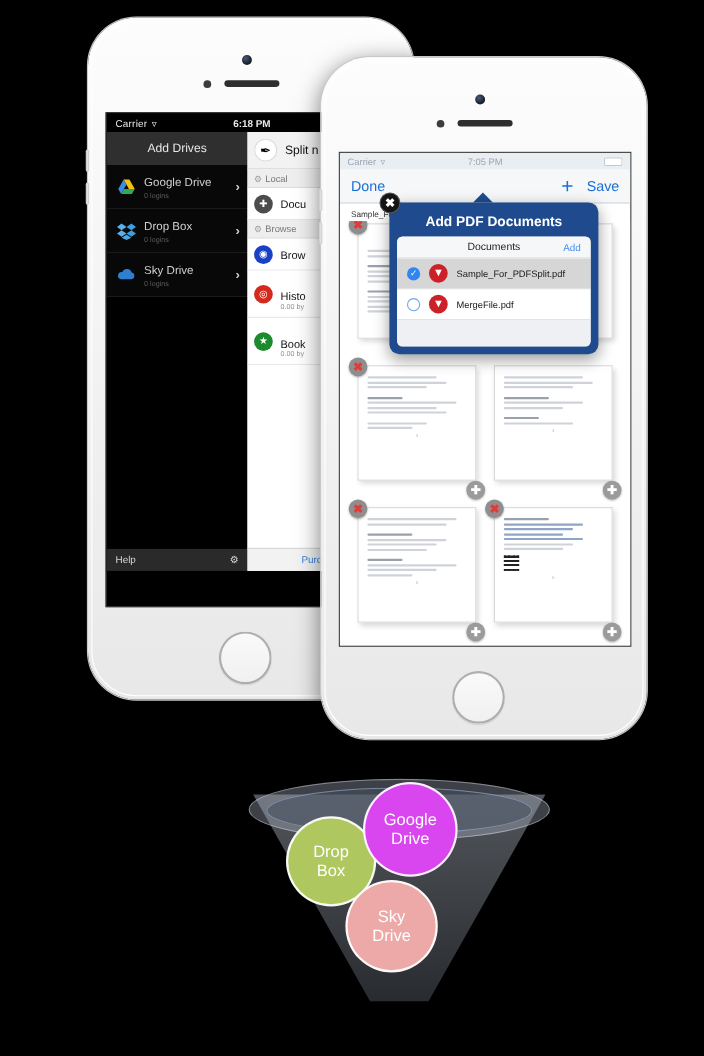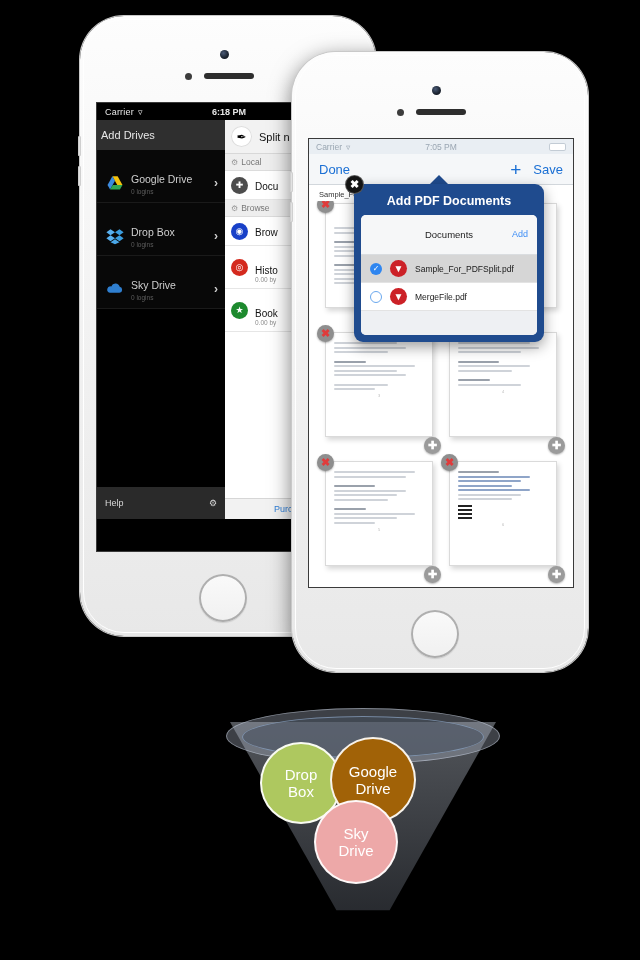--- a/index.html
+++ b/index.html
@@ -129,37 +129,37 @@
   .p1-sidebar {
     width: 128px;
     background: #000;
     display: flex;
     flex-direction: column;
   }
   .adddrives {
     background: #2f2f2f;
     color: #e7e7e7;
     font-size: 11px;
-    text-align: left;
+    text-align: center;
     padding: 9px 4px;
   }
   .drive-row {
     display: flex; align-items: center;
-    padding: 19px 7px 6px 9px;
+    padding: 6px 7px 6px 9px;
     border-bottom: 1px solid #1a1a1a;
     background: #080808;
   }
   .drive-ico { width: 18px; height: 18px; flex: none; margin-right: 7px; }
   .drive-txt { flex: 1; min-width: 0; }
   .drive-name { color: #cfcfcf; font-size: 10.5px; line-height: 12px; }
   .drive-sub  { color: #5d5d5d; font-size: 6.5px; line-height: 9px; }
   .drive-chev { color: #cfcfcf; font-size: 12px; font-weight: bold; flex: none; }
   .p1-sidebar-fill { flex: 1; background: #000; }
   .p1-footer {
-    height: 32px; background: #2a2a2a;
+    height: 20px; background: #2a2a2a;
     display: flex; align-items: center; justify-content: space-between;
     padding: 0 8px;
   }
   .p1-footer span { color: #d8d8d8; font-size: 9px; }
 
   .p1-content { flex: 1; background: #ffffff; display: flex; flex-direction: column; }
   .p1-apphead {
     display: flex; align-items: center; gap: 7px;
     padding: 6px 6px; background: #f2f2f2;
     border-bottom: 1px solid #d8d8d8;
@@ -276,23 +276,23 @@
   }
   .modal-close {
     position: absolute; left: -8px; top: -8px;
     width: 17px; height: 17px; border-radius: 50%;
     background: #141414; color: #fff; font-size: 11px; font-weight: bold;
     display: flex; align-items: center; justify-content: center;
     box-shadow: 0 0 0 1px #555;
   }
   .modal-panel { background: #eef0f3; border-radius: 5px; overflow: hidden; }
   .modal-panel-head {
-    background: #f6f7f8; display: flex; align-items: flex-start;
+    background: #f6f7f8; display: flex; align-items: center;
     justify-content: center; position: relative;
-    padding: 14px 0; border-bottom: 1px solid #dadde0;
+    padding: 4px 0; border-bottom: 1px solid #dadde0;
   }
   .modal-panel-head .h { font-size: 9.5px; color: #222; }
   .modal-panel-head .add { position: absolute; right: 9px; color:#3e8ef5; font-size: 9px; }
   .doc-row {
     display: flex; align-items: center; gap: 8px;
     padding: 5px 9px; background: #fff;
     border-bottom: 1px solid #e3e3e3;
   }
   .doc-row.selected { background: #d6d6d6; }
   .chk {
@@ -330,21 +330,21 @@
     box-shadow: inset 0 0 0 1px rgba(160,190,225,0.55);
   }
   .bubble {
     position: absolute; border-radius: 50%;
     display: flex; align-items: center; justify-content: center;
     text-align: center; color: #ffffff; font-size: 15px; line-height: 17px;
     border: 2px solid rgba(255,255,255,0.92);
     box-sizing: border-box;
   }
   #b-drop   { left: 42px;  top: 42px;  width: 82px; height: 82px; background: #aec85f; }
-  #b-google { left: 112px; top: 37px;  width: 86px; height: 86px; background: #a16207; align-items: center; }
+  #b-google { left: 112px; top: 11px;  width: 86px; height: 86px; background: #d946ef; align-items: center; }
   #b-sky    { left: 96px;  top: 100px; width: 84px; height: 84px; background: #eda8a8; }
 </style>
 </head>
 <body>
 
 <div class="phone" id="phone1">
   <div class="phone-inner-bezel"></div>
   <div class="cam" style="left:140px; top:34px; width:9px; height:9px;"></div>
   <div class="sensor" style="left:105px; top:57px; width:7px; height:7px;"></div>
   <div class="speaker" style="left:124px; top:57px; width:50px; height:6px;"></div>

